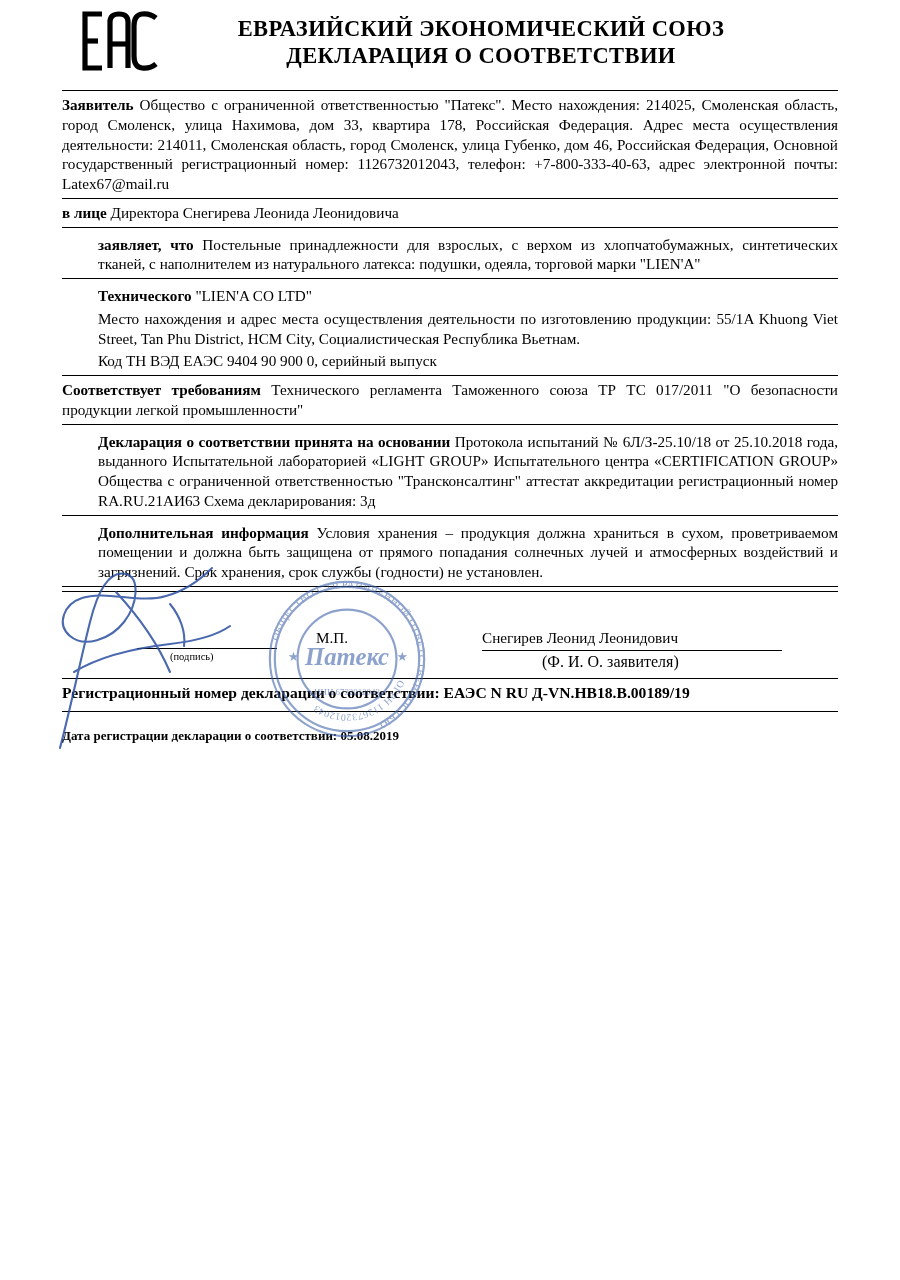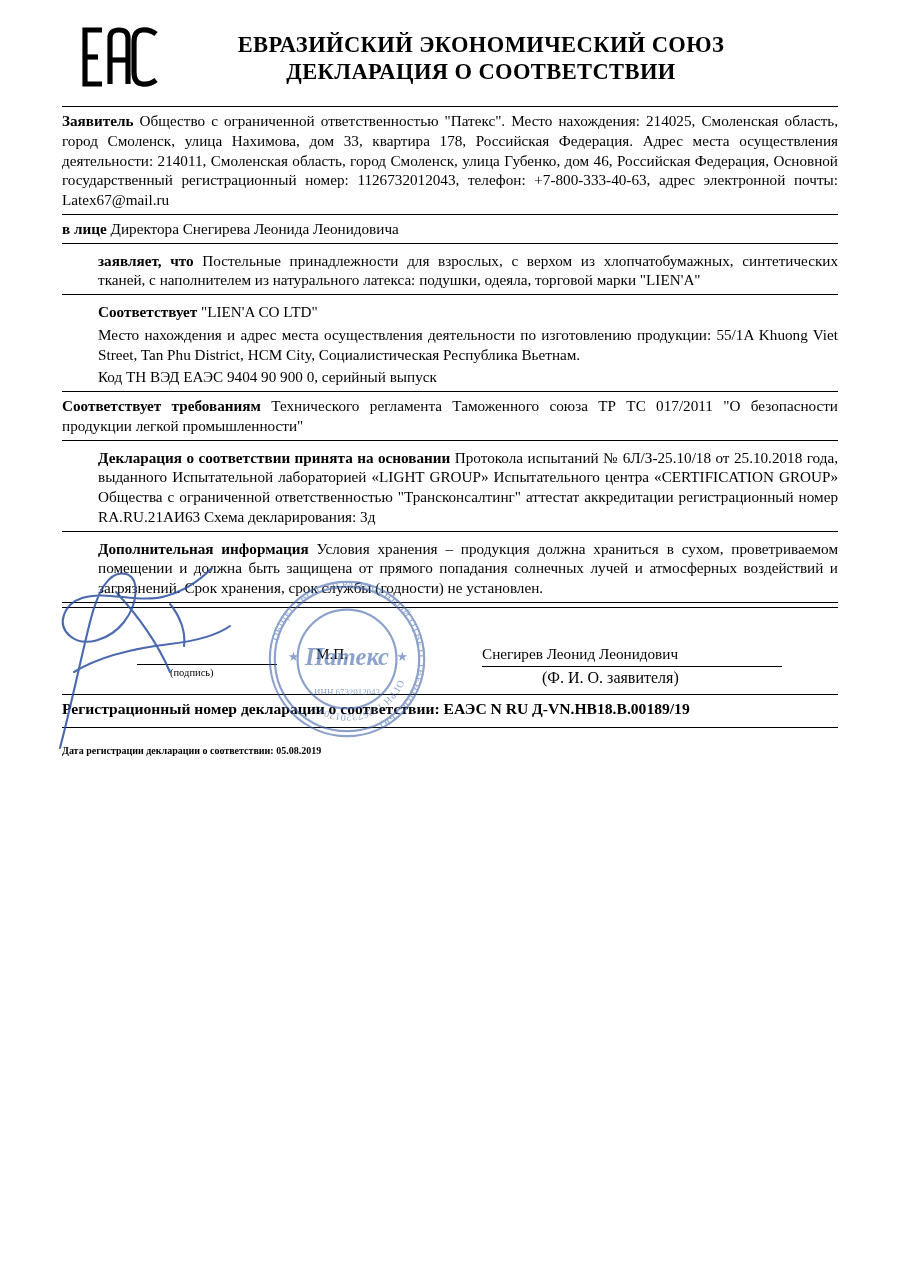--- a/index.html
+++ b/index.html
@@ -19,21 +19,21 @@
     position: relative;
     width: 900px;
     height: 1280px;
     background: #fff;
     box-sizing: border-box;
   }
 
   
   .header {
     position: relative;
-    padding: 22px 70px 0 70px;
+    padding: 6px 70px 0 70px;
     display: flex;
     align-items: flex-start;
   }
   .eac-mark {
     width: 82px;
     height: 62px;
     margin-left: 10px;
     margin-top: 4px;
     flex: 0 0 auto;
   }
@@ -125,21 +125,21 @@
     top: 40px;
     font-size: 16px;
   }
   .reg-number {
     font-weight: bold;
     font-size: 15.6px;
     margin-top: 2px;
   }
   .reg-date {
     font-weight: bold;
-    font-size: 10px;
+    font-size: 13px;
     margin-top: 16px;
   }
 
   
   .stamp {
     position: absolute;
     left: 258px;
     top: 570px;
     width: 178px;
     height: 178px;
@@ -198,21 +198,21 @@
 
     <hr class="rule">
 
     <div class="block spaced">
       <p class="para"><span class="b">заявляет, что</span><span> Постельные принадлежности для взрослых, с верхом из хлопчатобумажных, синтетических тканей, с наполнителем из натурального латекса: подушки, одеяла, торговой марки "LIEN'A"</span></p>
     </div>
 
     <hr class="rule">
 
     <div class="block spaced">
-      <p class="para"><span class="b">Соответствует</span><span> "LIEN'A CO LTD"</span></p>
+      <p class="para"><span class="b">Технического</span><span> "LIEN'A CO LTD"</span></p>
       <p class="para">Место нахождения и адрес места осуществления деятельности по изготовлению продукции: 55/1A Khuong Viet Street, Tan Phu District, HCM City, Социалистическая Республика Вьетнам.</p>
       <p class="para">Код ТН ВЭД ЕАЭС 9404 90 900 0, серийный выпуск</p>
     </div>
 
     <hr class="rule">
 
     <div class="block">
       <p class="para"><span class="b">Соответствует требованиям</span><span> Технического регламента Таможенного союза ТР ТС 017/2011 "О безопасности продукции легкой промышленности"</span></p>
     </div>
 

